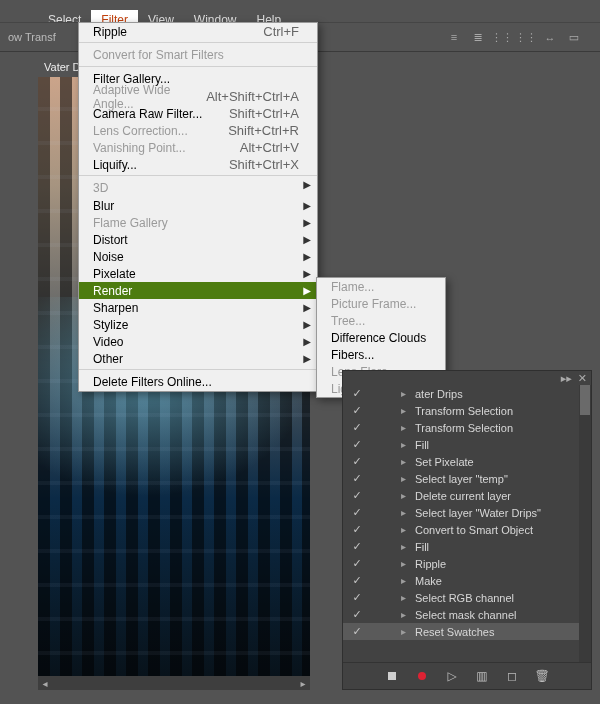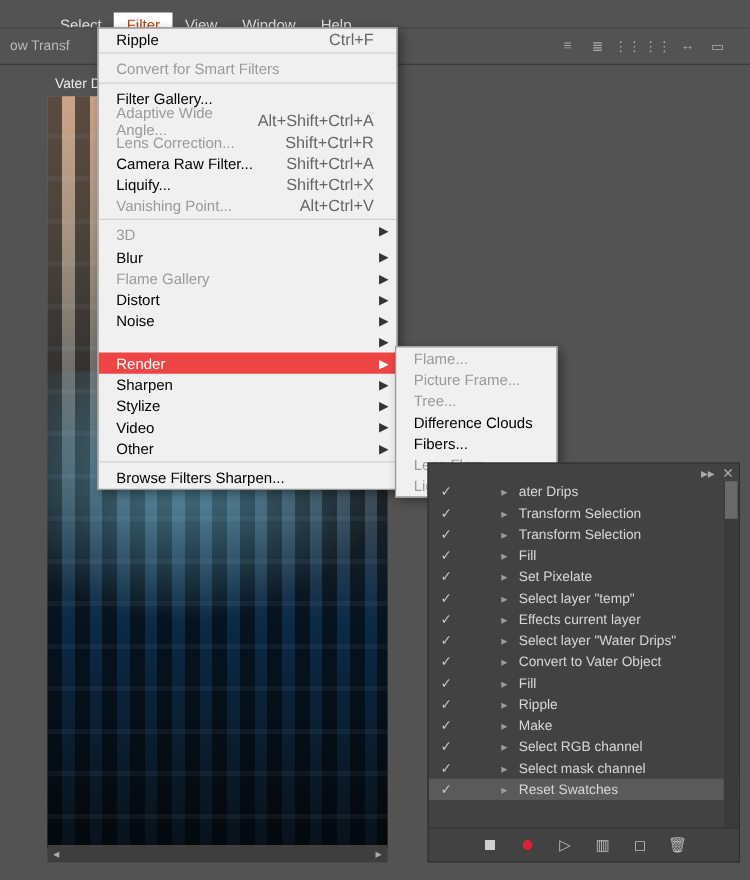--- a/index.html
+++ b/index.html
@@ -22,21 +22,21 @@
   .canvas .wavy{position:absolute;inset:0;
      background:repeating-linear-gradient(180deg,transparent 0 30px,rgba(200,220,255,.05)30px 34px)}
   .canvas .highlight{position:absolute;left:0;top:220px;width:100%;height:200px;
      background:radial-gradient(ellipse at 40% 40%,rgba(120,220,255,.45),transparent 70%)}
   
   .menu{position:absolute;background:#f0f0f0;color:#000;font-size:12px;border:1px solid #999;box-shadow:3px 3px 8px rgba(0,0,0,.4)}
   .filtermenu{left:78px;top:22px;width:238px}
   .menu .row{display:flex;align-items:center;height:17px;padding:0 18px 0 14px;position:relative;cursor:default}
   .menu .row.section{border-top:1px solid #d0d0d0;margin-top:2px;padding-top:2px;height:19px}
   .menu .row.disabled{color:#9a9a9a}
-  .menu .row.highlight{background:#ef4444;color:#fff}
+  .menu .row.highlight{background:#4d7c0f;color:#fff}
   .menu .row .label{flex:1}
   .menu .row .shortcut{color:#666;font-size:13px}
   .menu .row .arrow{position:absolute;right:6px;top:3px;font-size:10px;color:#333}
   .menu .row.highlight .arrow{color:#fff}
   
   .submenu{left:316px;top:277px;width:128px}
   
   .panel{position:absolute;right:8px;top:370px;width:248px;bottom:14px;background:#424242;border:1px solid #2f2f2f}
   .panel-hdr{height:14px;background:#424242;display:flex;justify-content:flex-end;align-items:center;gap:6px;padding-right:4px;color:#aaa;font-size:11px}
   .panel-hdr span{cursor:default}
@@ -102,36 +102,36 @@
       <div class="row section disabled">
         <span class="label">Convert for Smart Filters</span>
       </div>
       <div class="row section">
         <span class="label">Filter Gallery...</span>
       </div>
       <div class="row disabled">
         <span class="label">Adaptive Wide Angle...</span>
         <span class="shortcut">Alt+Shift+Ctrl+A</span>
       </div>
+      <div class="row">
+        <span class="label">Camera Raw Filter...</span>
+        <span class="shortcut">Shift+Ctrl+A</span>
+      </div>
       <div class="row disabled">
         <span class="label">Lens Correction...</span>
         <span class="shortcut">Shift+Ctrl+R</span>
       </div>
-      <div class="row">
-        <span class="label">Camera Raw Filter...</span>
-        <span class="shortcut">Shift+Ctrl+A</span>
+      <div class="row disabled">
+        <span class="label">Vanishing Point...</span>
+        <span class="shortcut">Alt+Ctrl+V</span>
       </div>
       <div class="row">
         <span class="label">Liquify...</span>
         <span class="shortcut">Shift+Ctrl+X</span>
       </div>
-      <div class="row disabled">
-        <span class="label">Vanishing Point...</span>
-        <span class="shortcut">Alt+Ctrl+V</span>
-      </div>
       <div class="row section disabled">
         <span class="label">3D</span>
         <span class="arrow">▶</span>
       </div>
       <div class="row">
         <span class="label">Blur</span>
         <span class="arrow">▶</span>
       </div>
       <div class="row disabled">
         <span class="label">Flame Gallery</span>
@@ -139,20 +139,21 @@
       </div>
       <div class="row">
         <span class="label">Distort</span>
         <span class="arrow">▶</span>
       </div>
       <div class="row">
         <span class="label">Noise</span>
         <span class="arrow">▶</span>
       </div>
       <div class="row">
+        <span class="label">Pixelate</span>
         <span class="arrow">▶</span>
       </div>
       <div class="row highlight">
         <span class="label">Render</span>
         <span class="arrow">▶</span>
       </div>
       <div class="row">
         <span class="label">Sharpen</span>
         <span class="arrow">▶</span>
       </div>
@@ -162,21 +163,21 @@
       </div>
       <div class="row">
         <span class="label">Video</span>
         <span class="arrow">▶</span>
       </div>
       <div class="row">
         <span class="label">Other</span>
         <span class="arrow">▶</span>
       </div>
       <div class="row section">
-        <span class="label">Browse Filters Sharpen...</span>
+        <span class="label">Delete Filters Online...</span>
       </div>
     </div>
 
   <div class="menu submenu" id="submenu">
       <div class="row disabled">
         <span class="label">Flame...</span>
       </div>
       <div class="row disabled">
         <span class="label">Picture Frame...</span>
       </div>
@@ -236,33 +237,33 @@
         <div class="prow">
           <div class="chk">✓</div>
           <div class="gap"></div>
           <div class="exp">▸</div>
           <div class="label">Select layer "temp"</div>
         </div>
         <div class="prow">
           <div class="chk">✓</div>
           <div class="gap"></div>
           <div class="exp">▸</div>
-          <div class="label">Effects current layer</div>
+          <div class="label">Delete current layer</div>
         </div>
         <div class="prow">
           <div class="chk">✓</div>
           <div class="gap"></div>
           <div class="exp">▸</div>
           <div class="label">Select layer "Water Drips"</div>
         </div>
         <div class="prow">
           <div class="chk">✓</div>
           <div class="gap"></div>
           <div class="exp">▸</div>
-          <div class="label">Convert to Vater Object</div>
+          <div class="label">Convert to Smart Object</div>
         </div>
         <div class="prow">
           <div class="chk">✓</div>
           <div class="gap"></div>
           <div class="exp">▸</div>
           <div class="label">Fill</div>
         </div>
         <div class="prow">
           <div class="chk">✓</div>
           <div class="gap"></div>

